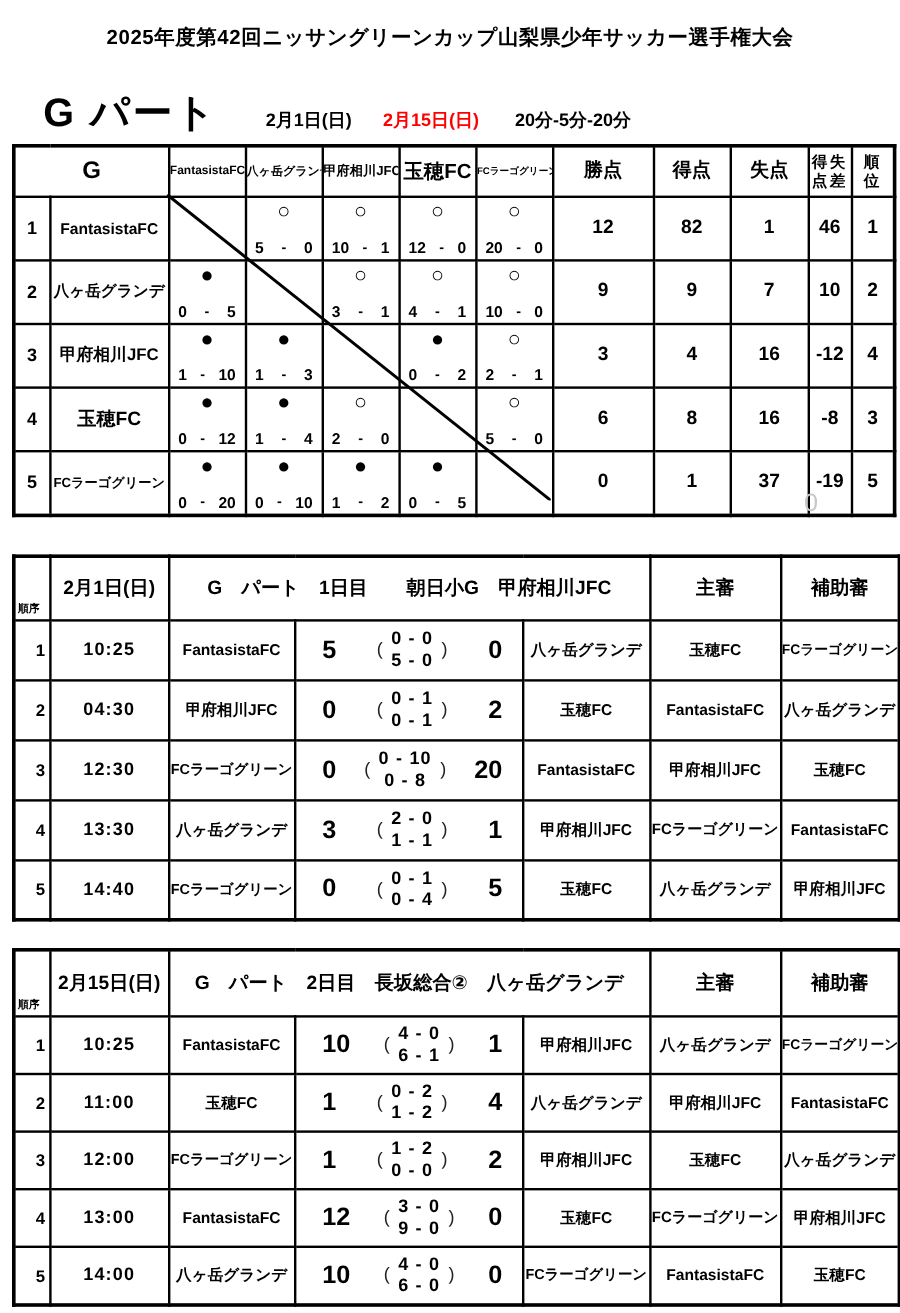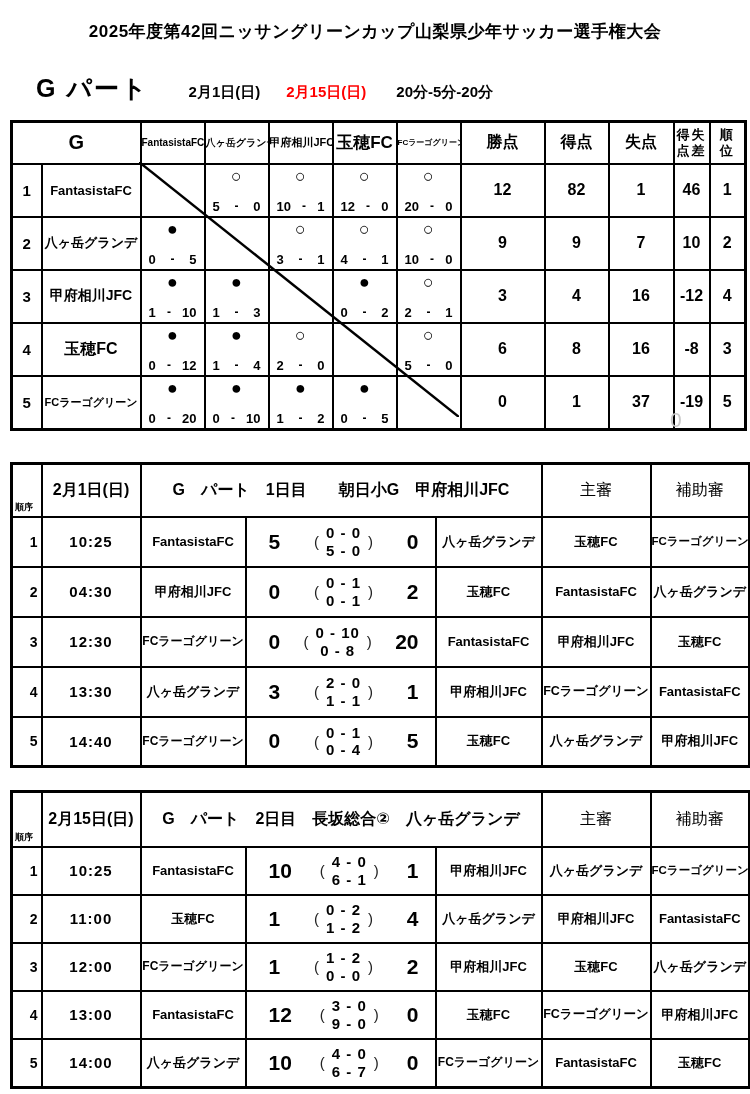--- a/index.html
+++ b/index.html
@@ -2,21 +2,21 @@
 <html><head>
 <meta charset="utf-8">
 <style>
   html,body{margin:0;padding:0;}
   body{width:750px;height:1094px;background:#ffffff;position:relative;overflow:hidden;
        font-family:"Liberation Sans","DejaVu Sans",sans-serif;color:#000;}
   .abs{position:absolute;}
   
   #title{top:20px;left:0;width:750px;text-align:center;font-size:17px;font-weight:bold;letter-spacing:.5px;}
   #subtitle{top:72px;left:36px;display:flex;align-items:baseline;}
-  .part{font-size:25px;font-weight:bold;letter-spacing:2px;}
+  .part{font-size:33px;font-weight:bold;letter-spacing:2px;}
   .d1{margin-left:40px;font-size:15px;font-weight:bold;}
   .d2{margin-left:26px;font-size:15px;font-weight:bold;color:#ff0000;}
   .fmt{margin-left:30px;font-size:15px;font-weight:bold;}
   
   table{border-collapse:collapse;table-layout:fixed;}
   td{border:2px solid #000;padding:0;text-align:center;vertical-align:middle;overflow:hidden;}
   
   #standings-wrap{left:10px;top:120px;width:734px;height:297px;}
   .standings{width:734px;border:3px solid #000;}
   .standings .hrow{height:42px;}
@@ -47,21 +47,21 @@
   #day1-wrap{left:10px;top:462px;}
   #day2-wrap{left:10px;top:790px;}
   #day1-wrap .hrow{height:53px;}
   #day2-wrap .hrow{height:55px;}
   #day1-wrap .mrow{height:50px;}
   #day2-wrap .mrow{height:48px;}
   .ordcell{position:relative;}
   .ordlbl{position:absolute;left:2px;bottom:2px;font-size:9px;font-weight:bold;font-family:Liberation Serif, serif;}
   .datecell{font-size:16px;font-weight:bold;white-space:nowrap;}
   .infocell{font-size:16px;font-weight:bold;white-space:nowrap;}
-  .refh{font-size:16px;font-weight:normal;margin-left:45px;}
+  .refh{font-size:16px;font-weight:bold;margin-left:45px;}
   .mno{font-size:14px;font-weight:bold;text-align:right;padding-right:3px;}
   .mtime{font-size:15px;font-weight:bold;letter-spacing:1px;}
   .tn{font-size:13px;font-weight:bold;white-space:nowrap;}
   .scw{height:46px;display:flex;align-items:center;justify-content:space-between;padding:0 16px 0 22px;}
   .big{font-size:21px;font-weight:bold;}
   .mid{display:flex;align-items:center;gap:7px;}
   .paren{font-size:15px;color:#222;}
   .halves{display:flex;flex-direction:column;line-height:1.15;font-size:15px;font-weight:bold;letter-spacing:1px;white-space:nowrap;}
 </style>
 </head>
@@ -623,21 +623,21 @@
     <td class="mno">5</td>
     <td class="mtime">14:00</td>
     <td class="tn shrink">八ヶ岳グランデ</td>
     <td>
             <div class="scw">
               <span class="big">10</span>
               <span class="mid">
                 <span class="paren">(</span>
                 <span class="halves">
                   <span>4 - 0</span>
-                  <span>6 - 7</span>
+                  <span>6 - 0</span>
                 </span>
                 <span class="paren">)</span>
               </span>
               <span class="big">0</span>
             </div>
           </td>
     <td class="tn shrink" style="font-size: 12px;">FCラーゴグリーン</td>
     <td class="tn shrink">FantasistaFC</td>
     <td class="tn shrink">玉穂FC</td>
   </tr>

